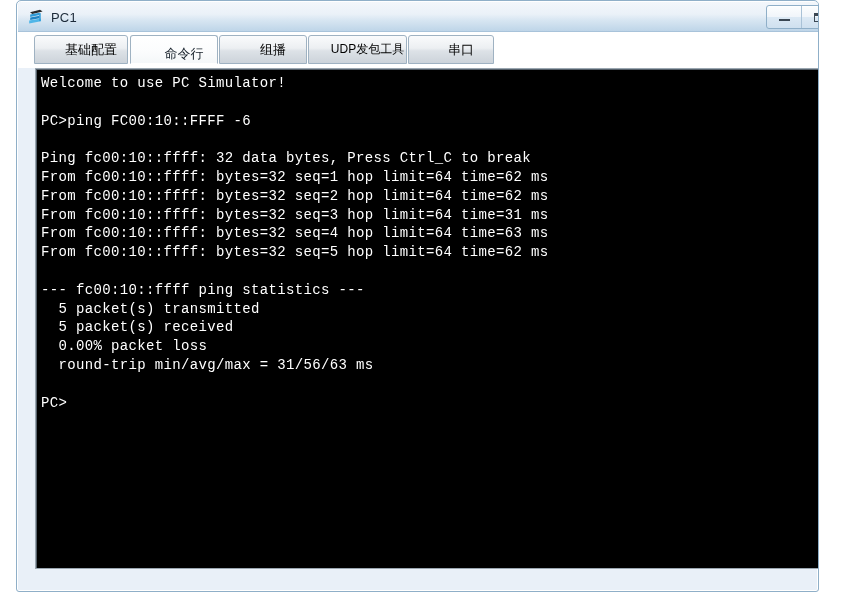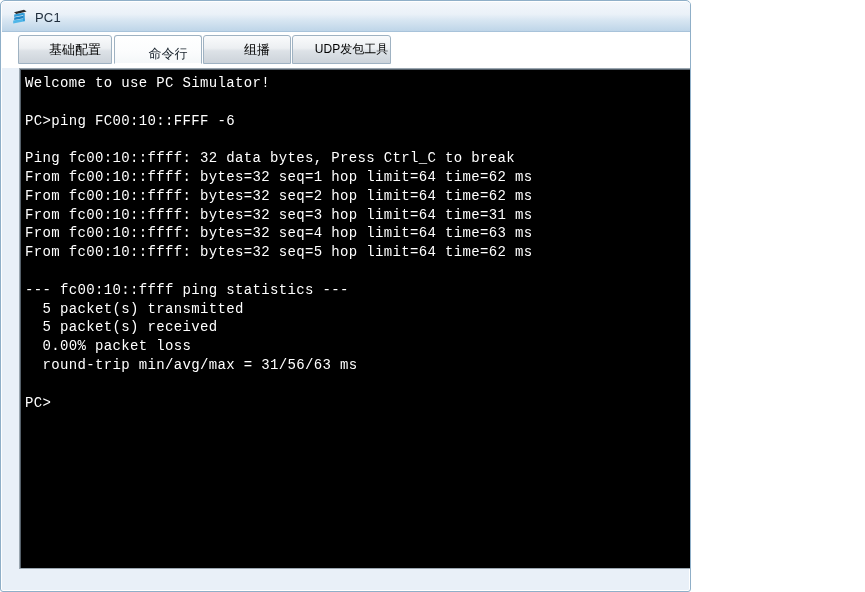--- a/index.html
+++ b/index.html
@@ -10,22 +10,22 @@
   body {
     width: 865px;
     height: 592px;
     overflow: hidden;
     font-family: "Liberation Sans", sans-serif;
   }
 
   
   .window {
     position: absolute;
-    left: 0; top: 0;
-    width: 691px;
+    left: 16px; top: 0;
+    width: 803px;
     height: 592px;
     box-sizing: border-box;
     background: #e9f0f8;
     border: 1px solid #8fafc8;
     border-radius: 5px 5px 3px 3px;
     box-shadow: inset 0 0 0 1px #ffffff;
     overflow: hidden;
   }
 
   
@@ -194,19 +194,22 @@
       </div>
       <div class="tab active" style="left: 112px; width: 88px; align-items: flex-end;">
         <span>命令行</span>
       </div>
       <div class="tab small" style="left: 290px; width: 99px;">
         <span>UDP发包工具</span>
       </div>
       <div class="tab" style="left: 201px; width: 88px;">
         <span>组播</span>
       </div>
+      <div class="tab" style="left: 390px; width: 86px;">
+        <span>串口</span>
+      </div>
     </div>
 
   <div class="term-frame">
     <div class="term" id="term"><div class="line">Welcome to use PC Simulator!</div><div class="line"></div><div class="line">PC&gt;ping FC00:10::FFFF -6</div><div class="line"></div><div class="line">Ping fc00:10::ffff: 32 data bytes, Press Ctrl_C to break</div><div class="line">From fc00:10::ffff: bytes=32 seq=1 hop limit=64 time=62 ms</div><div class="line">From fc00:10::ffff: bytes=32 seq=2 hop limit=64 time=62 ms</div><div class="line">From fc00:10::ffff: bytes=32 seq=3 hop limit=64 time=31 ms</div><div class="line">From fc00:10::ffff: bytes=32 seq=4 hop limit=64 time=63 ms</div><div class="line">From fc00:10::ffff: bytes=32 seq=5 hop limit=64 time=62 ms</div><div class="line"></div><div class="line">--- fc00:10::ffff ping statistics ---</div><div class="line">  5 packet(s) transmitted</div><div class="line">  5 packet(s) received</div><div class="line">  0.00% packet loss</div><div class="line">  round-trip min/avg/max = 31/56/63 ms</div><div class="line"></div><div class="line">PC&gt;</div></div>
   </div>
 
 </div>
 
 </body></html>

